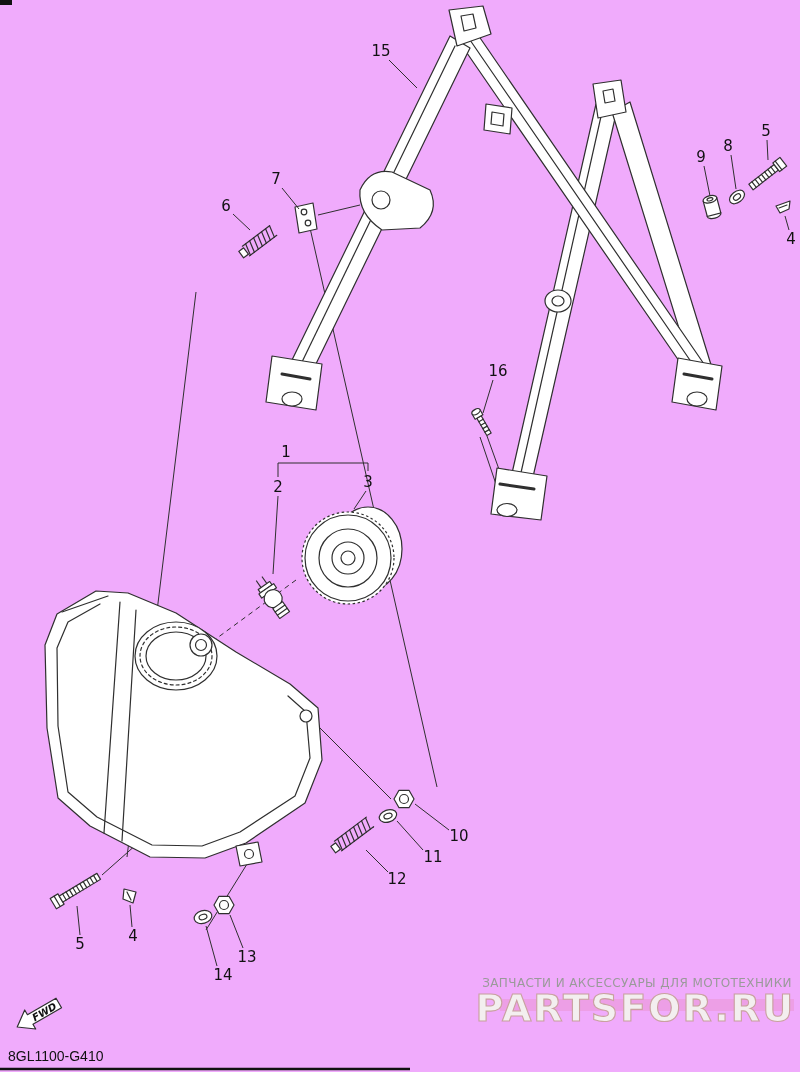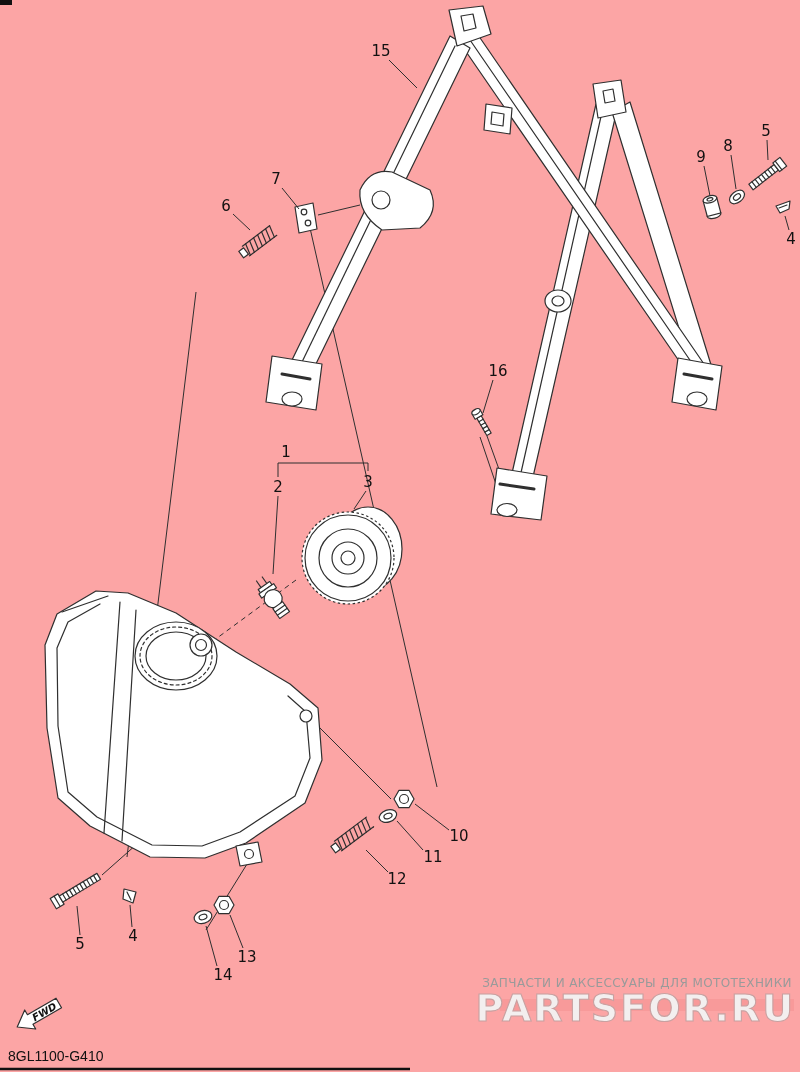--- a/index.html
+++ b/index.html
@@ -1,16 +1,16 @@
 <!DOCTYPE html>
 <html><head>
 <meta charset="utf-8">
 <style>
   html,body{margin:0;padding:0;background:#fff;}
-  .page{position:relative;width:800px;height:1072px;background:#fca5a5;overflow:hidden;
+  .page{position:relative;width:800px;height:1072px;background:#f0abfc;overflow:hidden;
         font-family:"DejaVu Sans",sans-serif;}
   svg{display:block;}
   .ln{stroke:#2f2f2f;stroke-width:1.2;fill:none;stroke-linejoin:round;stroke-linecap:round;}
   .ln3{stroke:#2f2f2f;stroke-width:3;fill:none;stroke-linecap:round;}
   .fw{fill:#ffffff;stroke:#2f2f2f;stroke-width:1.2;stroke-linejoin:round;}
   .leader{stroke:#2f2f2f;stroke-width:1;fill:none;}
   .leader.dashed{stroke-dasharray:5 4;}
   .part-label{font:15px "DejaVu Sans",sans-serif;fill:#111;text-anchor:middle;dominant-baseline:central;}
   .code-text{font:14px "Liberation Sans","DejaVu Sans",sans-serif;fill:#111;}
   .fwd-text{font:italic bold 10px "DejaVu Sans",sans-serif;fill:#111;text-anchor:middle;dominant-baseline:central;}

